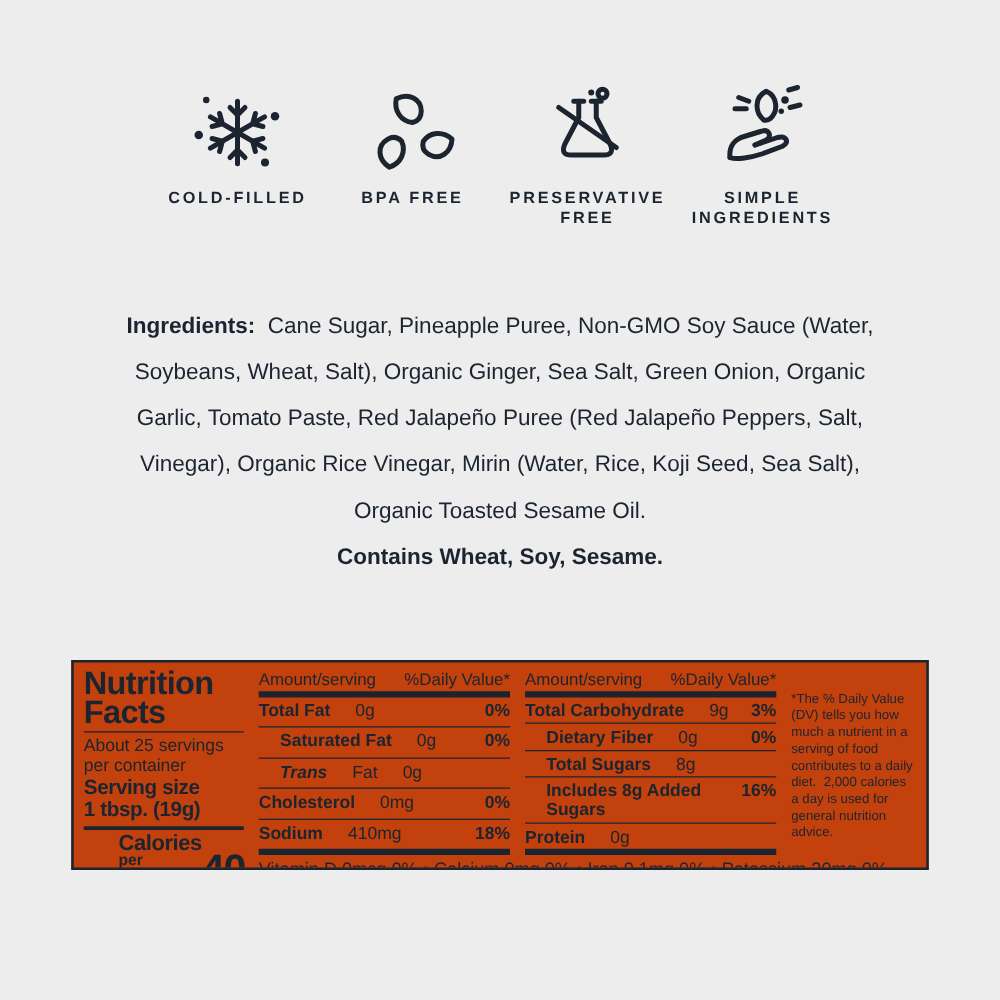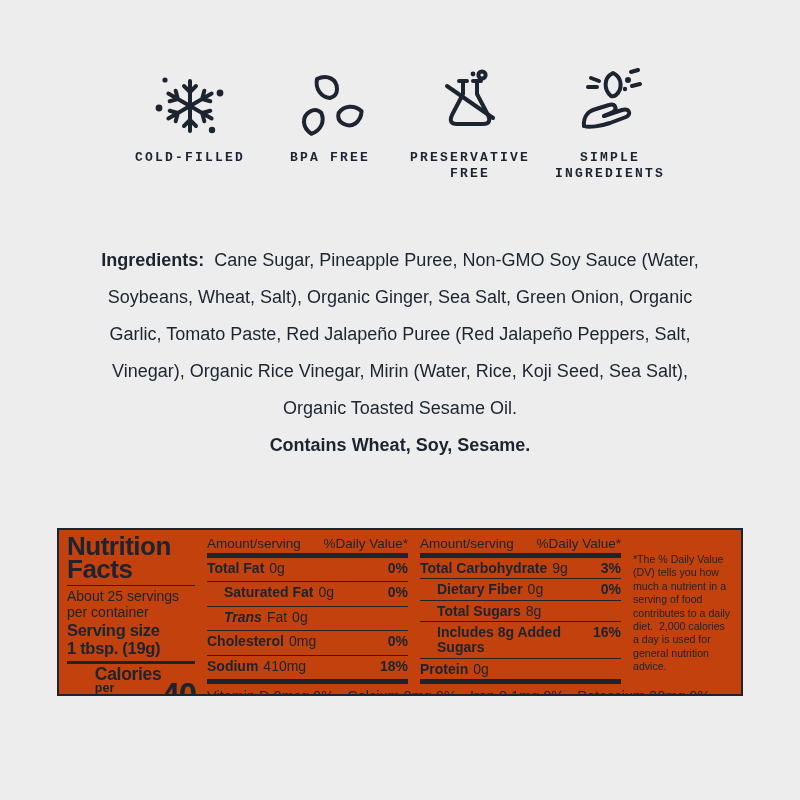--- a/index.html
+++ b/index.html
@@ -11,21 +11,21 @@
     overflow:hidden;
   }
   .canvas{width:800px;height:800px;position:relative;}
 
   
   .badges{
     display:flex;justify-content:center;align-items:flex-start;
     gap:8px;padding-top:68px;
   }
   .badge{
-    width:132px;display:flex;flex-direction:column;align-items:center;gap:10px;font-family:Liberation Mono, monospace;
+    width:132px;display:flex;flex-direction:column;align-items:center;gap:10px;
   }
   .badge svg{stroke:#1c2430;fill:none;stroke-width:4;stroke-linecap:round;stroke-linejoin:round;}
   .badge .fdot{fill:#1c2430;stroke:none;}
   .badge-label{
     font-weight:700;font-size:13px;line-height:16px;letter-spacing:2.2px;
     text-align:center;white-space:pre-line;
   }
 
   
   .ingredients{
@@ -62,21 +62,21 @@
 
   .ncol{display:flex;flex-direction:column;}
   .nhead{display:flex;justify-content:space-between;font-weight:400;font-size:13.5px;line-height:15px;padding:1px 0 2px;}
   .bar{height:4.5px;background:#1c2430;flex:none;}
   .nrows{display:flex;flex-direction:column;flex:1;}
   .nrow{
     display:flex;justify-content:space-between;align-items:baseline;
     font-size:14px;line-height:15px;padding:3px 0 2.5px;flex:1;
   }
   .nrow + .nrow{border-top:1px solid #1c2430;}
-  .nrow .lft{display:flex;gap:5px;align-items:baseline;}
+  .nrow .lft{display:flex;gap:20px;align-items:baseline;}
   .nrow .nm{font-weight:700;}
   .nrow .nm-r{font-weight:700;}
   .nrow .ital{font-style:italic;}
   .nrow .dv{font-weight:700;}
   .nrow.ind{padding-left:17px;}
 
   .vitamins{
     grid-column:2/5;grid-row:2;
     font-size:14.5px;line-height:16px;padding-top:4px;
   }

